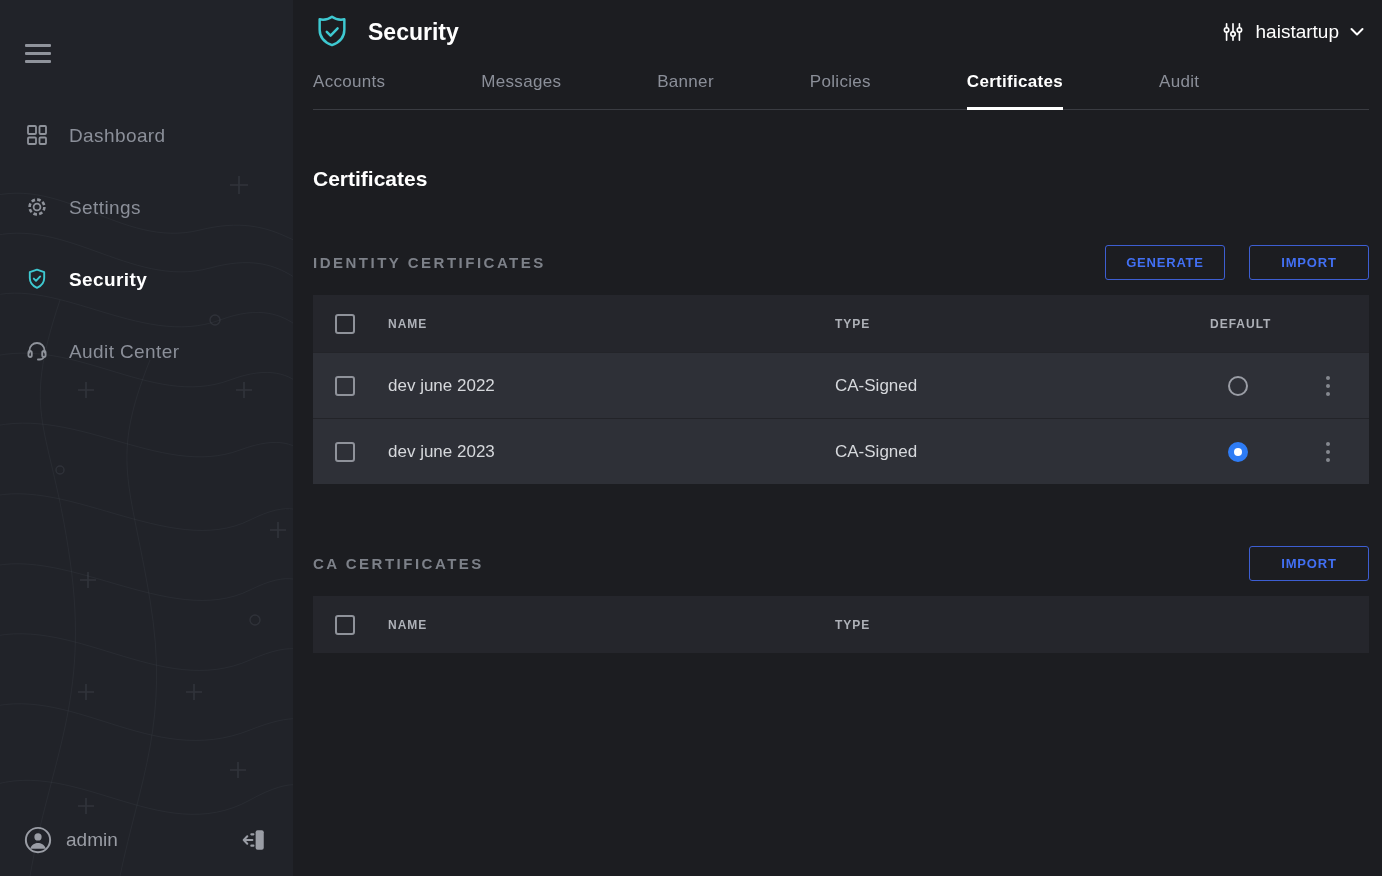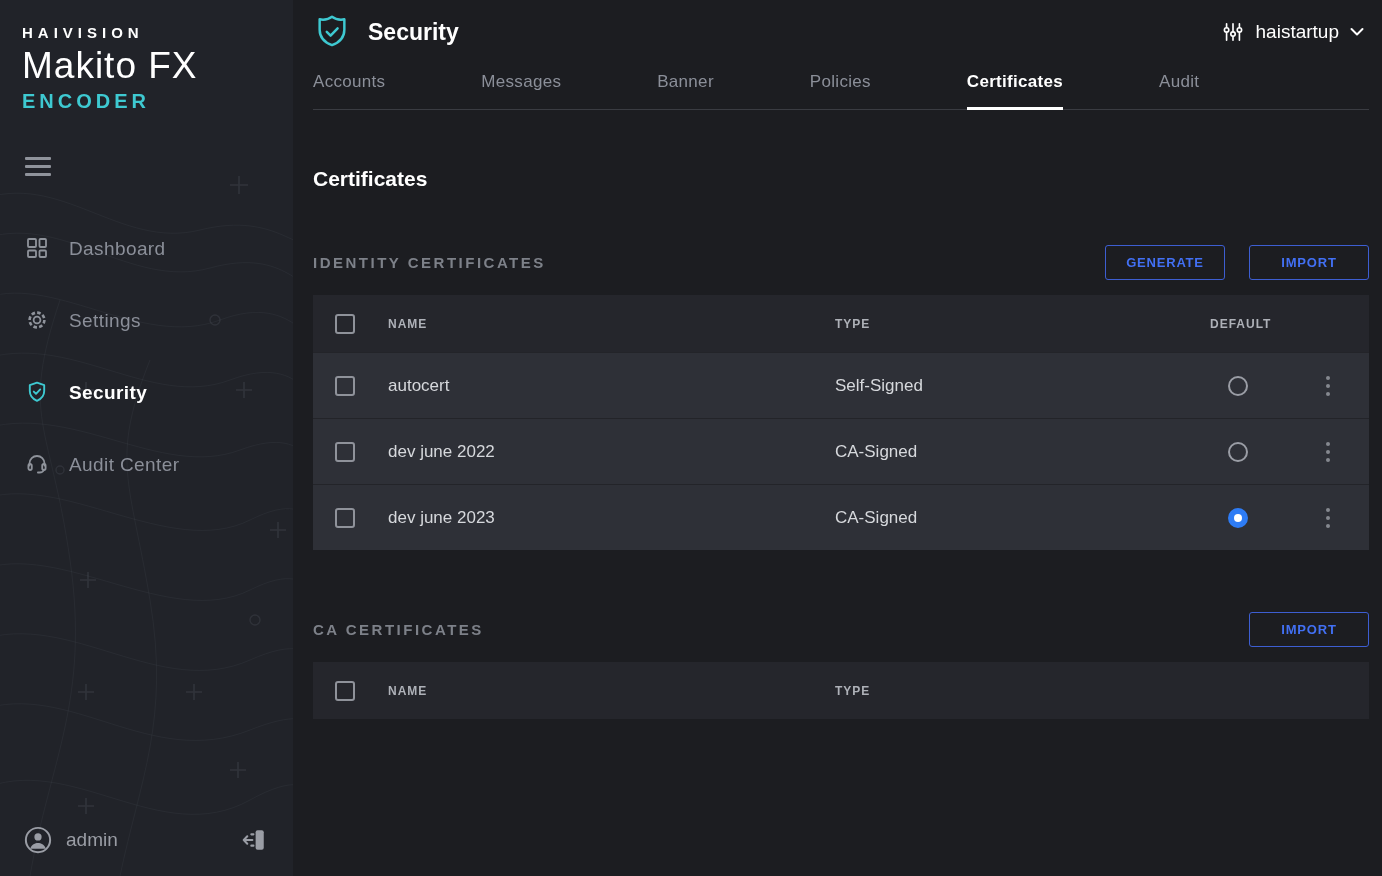--- a/index.html
+++ b/index.html
@@ -120,25 +120,20 @@
       <path d="M78 806 h16 M86 798 v16"></path>
       <path d="M230 770 h16 M238 762 v16"></path>
     </g>
     <g fill="none" stroke="#8a8f9c" stroke-opacity="0.14" stroke-width="1.4">
       <circle cx="215" cy="320" r="5"></circle>
       <circle cx="255" cy="620" r="5"></circle>
       <circle cx="60" cy="470" r="4"></circle>
     </g>
   </svg>
 
-  <div class="logo-block">
-    <div class="brand-company">HAIVISION</div>
-    <div class="brand-product">Makito FX</div>
-    <div class="brand-device">ENCODER</div>
-  </div>
 
   <div class="hamburger">
     <div class="bar"></div>
       <div class="bar"></div>
       <div class="bar" style="margin-bottom:0"></div>
   </div>
 
   <nav class="nav">
     <div class="nav-item">
       <span class="nico">
@@ -257,39 +252,20 @@
     <div class="trow thead">
       <div class="col-check">
           <span class="checkbox"></span>
         </div>
       <div class="col-name hcell">NAME</div>
       <div class="col-type hcell">TYPE</div>
       <div class="col-default hcell">DEFAULT</div>
       <div class="col-menu"></div>
     </div>
 
-    <div class="trow tdata">
-      <div class="col-check">
-          <span class="checkbox"></span>
-        </div>
-      <div class="col-name dcell">autocert</div>
-      <div class="col-type dcell">Self-Signed</div>
-      <div class="col-default">
-          <span class="radio">
-            <span class="dot"></span>
-          </span>
-        </div>
-      <div class="col-menu">
-          <span class="kebab">
-            <i></i>
-            <i></i>
-            <i></i>
-          </span>
-        </div>
-    </div>
 
     <div class="trow tdata">
       <div class="col-check">
           <span class="checkbox"></span>
         </div>
       <div class="col-name dcell">dev june 2022</div>
       <div class="col-type dcell">CA-Signed</div>
       <div class="col-default">
           <span class="radio">
             <span class="dot"></span>

